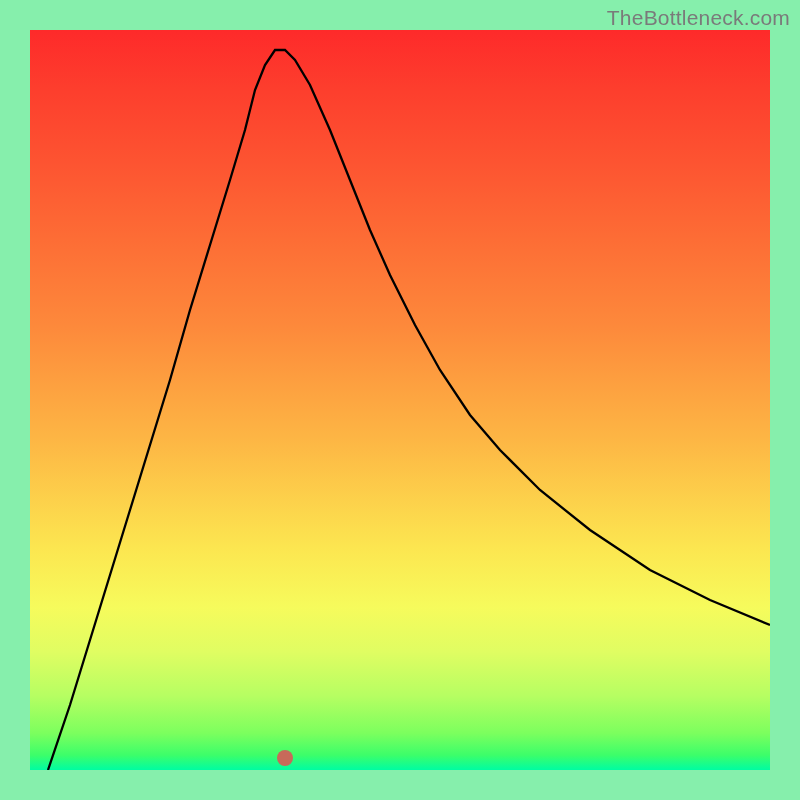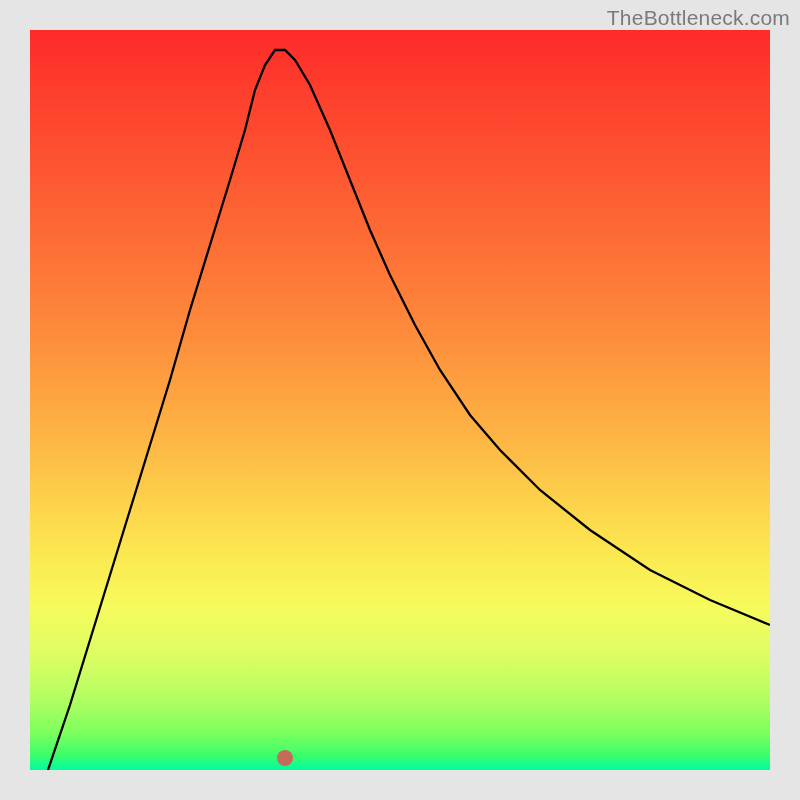--- a/index.html
+++ b/index.html
@@ -8,21 +8,21 @@
     width: 800px;
     height: 800px;
     background: #000;
     font-family: Arial, Helvetica, sans-serif;
     overflow: hidden;
   }
   .frame {
     position: relative;
     width: 800px;
     height: 800px;
-    background: #e5e5e5;
+    background: #86efac;
   }
   .plot {
     position: absolute;
     left: 30px;
     top: 30px;
     width: 740px;
     height: 740px;
     background: linear-gradient(to bottom,
       #fe2a2a 0%,
       #fd3e2d 8%,

